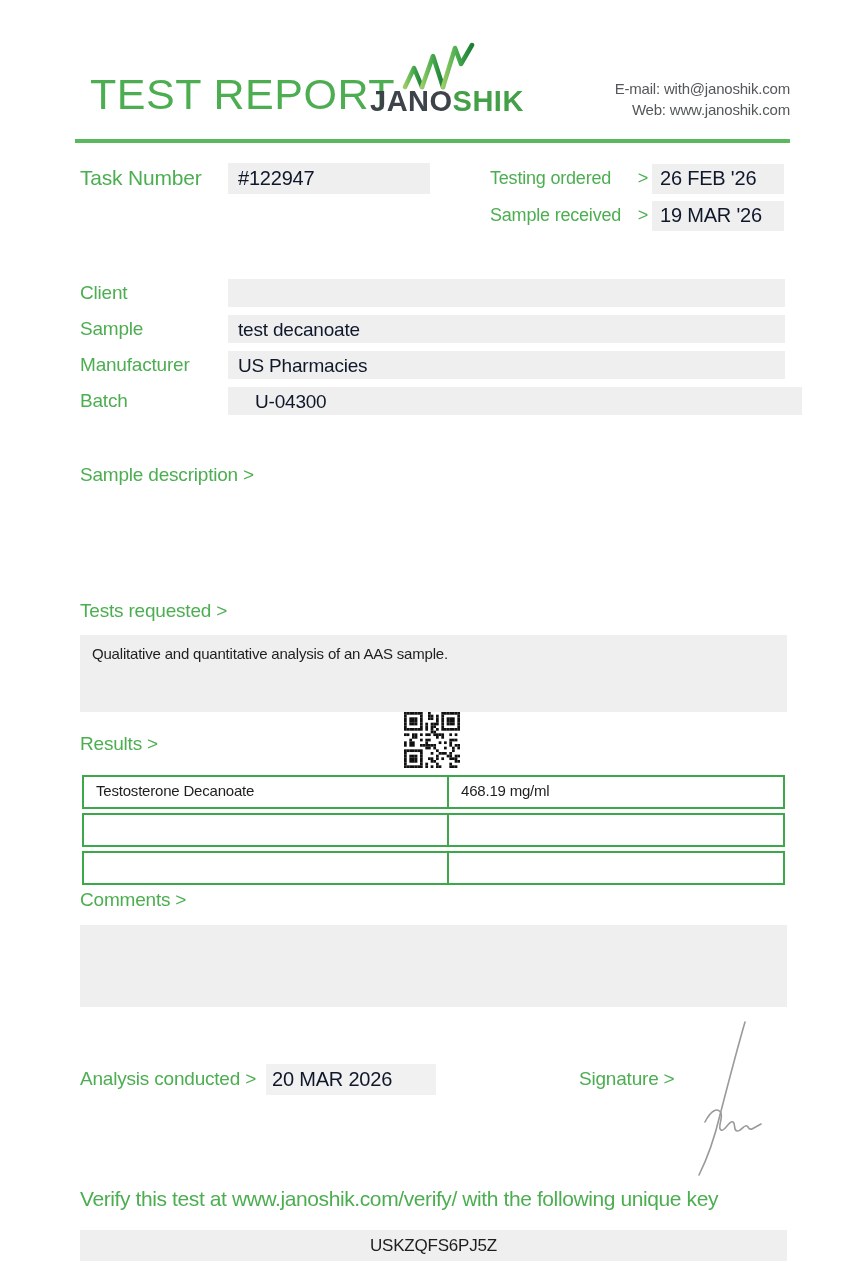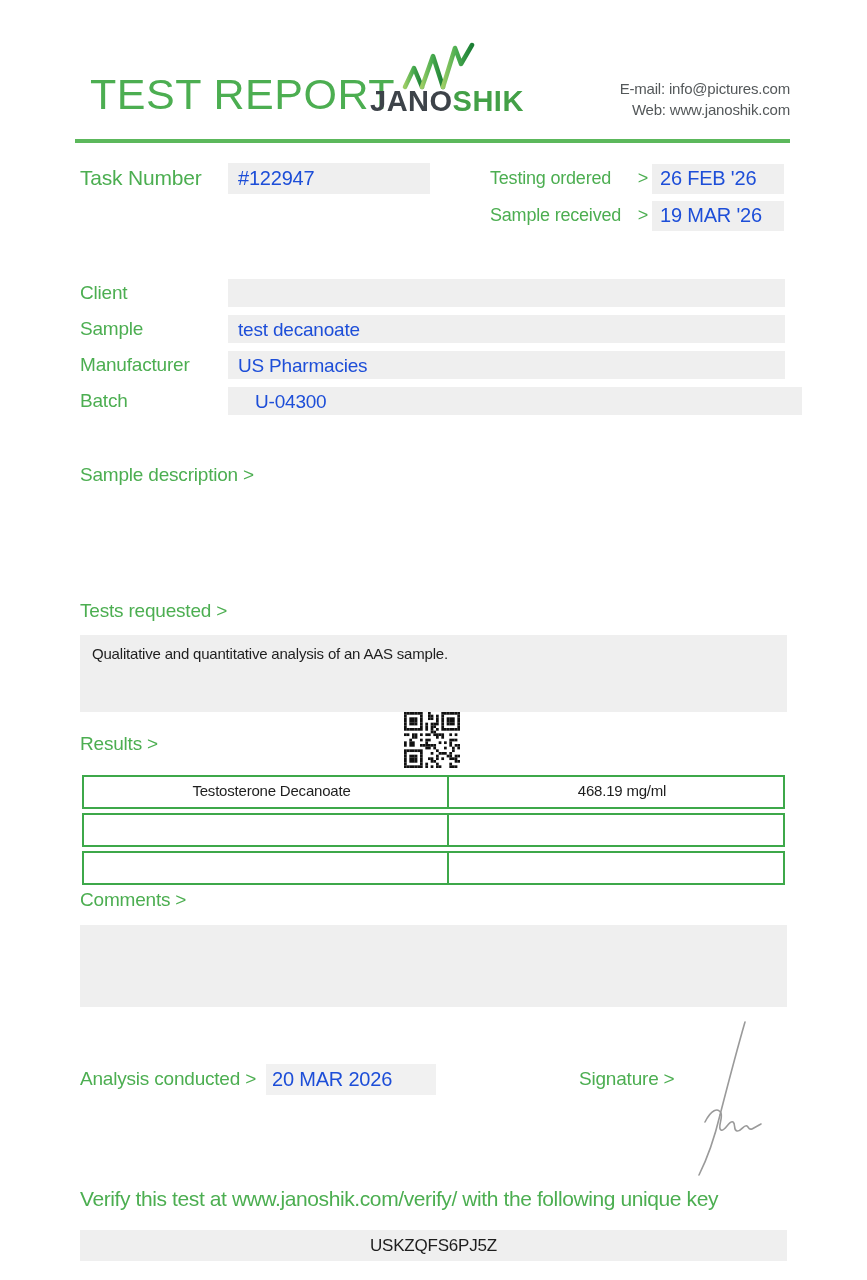--- a/index.html
+++ b/index.html
@@ -12,21 +12,21 @@
   .gbox{position:absolute;background:#efefef;}
   .title{font-size:43px;color:#4cae51;letter-spacing:0.5px;font-weight:400;margin-left:10px;}
   .brand-text{font-size:29px;font-weight:bold;letter-spacing:0.5px;}
   .brand-left{color:#3d4349;}
   .brand-right{color:#43a047;}
   .contact{font-size:15px;color:#54585a;text-align:right;line-height:21px;}
   .rule{position:absolute;background:#5cb85c;}
   .lbl{font-size:19px;color:#4cae51;white-space:nowrap;}
   .lbl-lg{font-size:21px;}
   .hlabel{display:flex;justify-content:space-between;width:158px;font-size:18px;color:#4cae51;}
-  .val{font-size:19px;color:#1d4ed8;white-space:nowrap;}
+  .val{font-size:19px;color:#0f172a;white-space:nowrap;}
   .val-lg{font-size:20px;}
   .boxtext{font-size:15px;color:#1e1e1e;padding:10px 12px;}
   .trow{display:flex;border:2px solid #3da84a;height:30px;margin-bottom:4px;background:#fff;}
   .tcell1{width:351px;border-right:2px solid #3da84a;padding:5px 0 0 12px;font-size:15px;}
   .tcell2{flex:1;padding:5px 0 0 12px;font-size:15px;}
   .verify{font-size:21px;color:#4cae51;white-space:nowrap;letter-spacing:-0.4px;}
   .keybox{display:flex;align-items:center;justify-content:center;font-size:17px;color:#1e1e1e;}
   svg{display:block;}
 </style>
 </head>
@@ -53,21 +53,21 @@
     </svg>
   </div>
 
   <div class="abs brand-text" style="left:370px;top:85px;width:134px;text-align:center;">
     <span class="brand-left">JANO</span><span class="brand-right">SHIK</span>
   </div>
 
   <div class="abs contact" style="right:77px;top:78px;">
     <div>
       <span>E-mail:</span>
-      <span>info@pictures.com</span>
+      <span>with@janoshik.com</span>
     </div>
     <div>
       <span>Web:</span>
       <span>www.janoshik.com</span>
     </div>
   </div>
 
   <div class="rule" style="left:75px;top:139px;width:715px;height:4px;"></div>
 
   <div class="abs lbl lbl-lg" style="left:80px;top:166px;">Task Number</div>
@@ -318,21 +318,21 @@
         <rect x="26.67" y="53.33" width="2.72" height="2.72"></rect>
         <rect x="32.00" y="53.33" width="2.72" height="2.72"></rect>
         <rect x="34.67" y="53.33" width="2.72" height="2.72"></rect>
         <rect x="45.33" y="53.33" width="2.72" height="2.72"></rect>
         <rect x="48.00" y="53.33" width="2.72" height="2.72"></rect>
         <rect x="50.67" y="53.33" width="2.72" height="2.72"></rect>
       </svg>
   </div>
   <div class="abs lbl" style="left:80px;top:733px;">Results &gt;</div>
 
-  <div class="abs" style="left:82px;top:775px;width:703px;text-align:center;">
+  <div class="abs" style="left:82px;top:775px;width:703px;">
     <div class="trow">
       <div class="tcell1">Testosterone Decanoate</div>
       <div class="tcell2">468.19 mg/ml</div>
     </div>
     <div class="trow">
       <div class="tcell1"></div>
       <div class="tcell2"></div>
     </div>
     <div class="trow">
       <div class="tcell1"></div>

